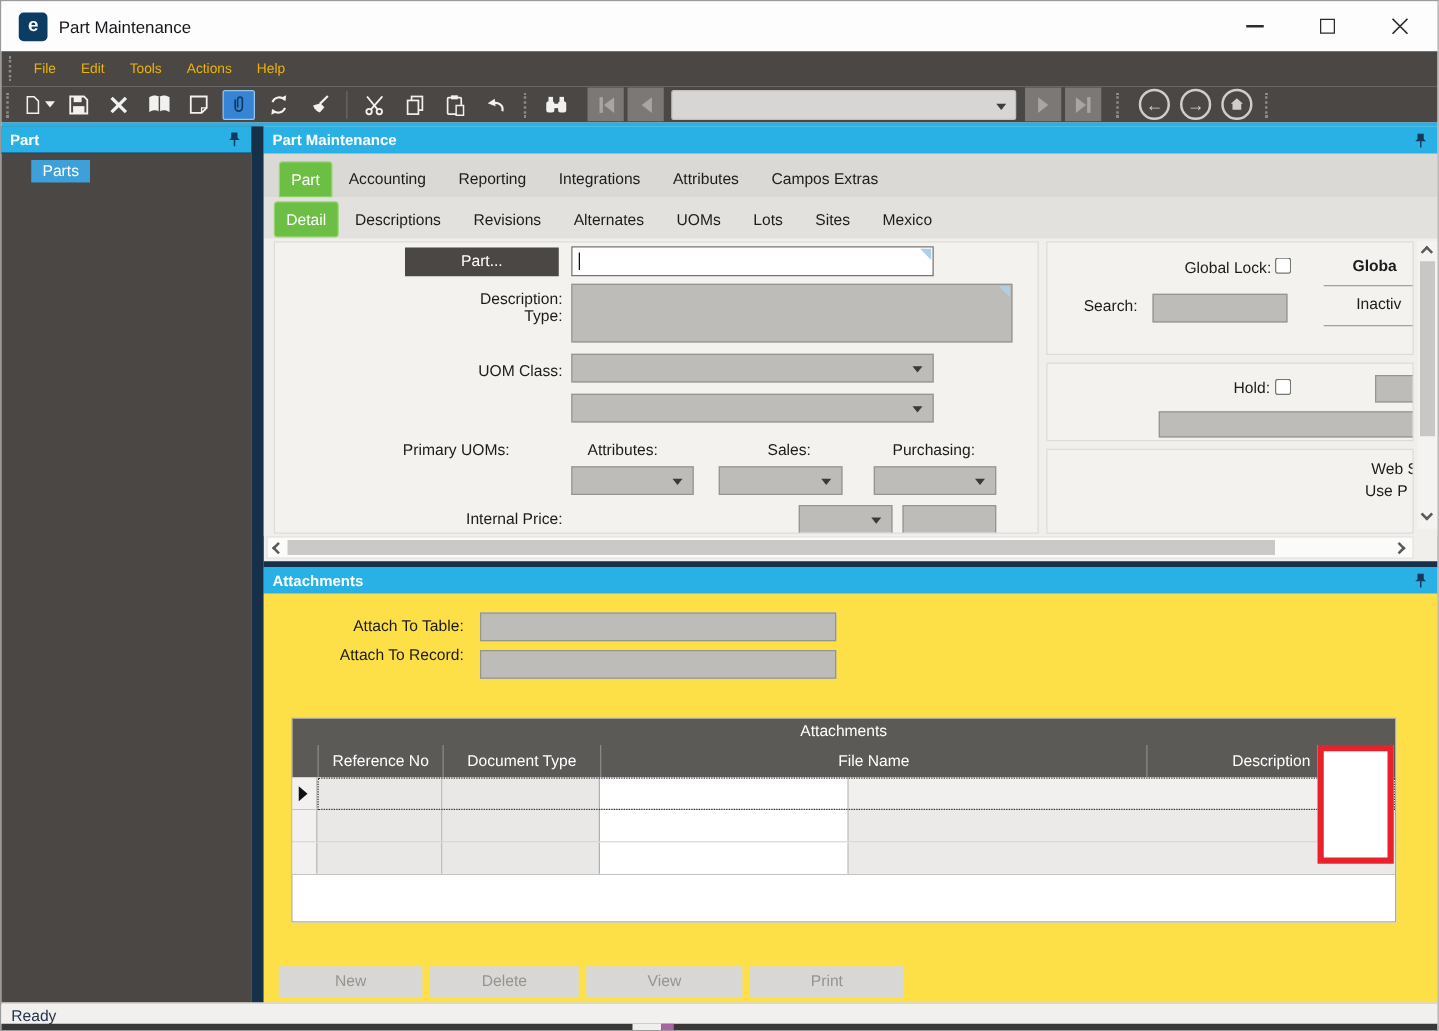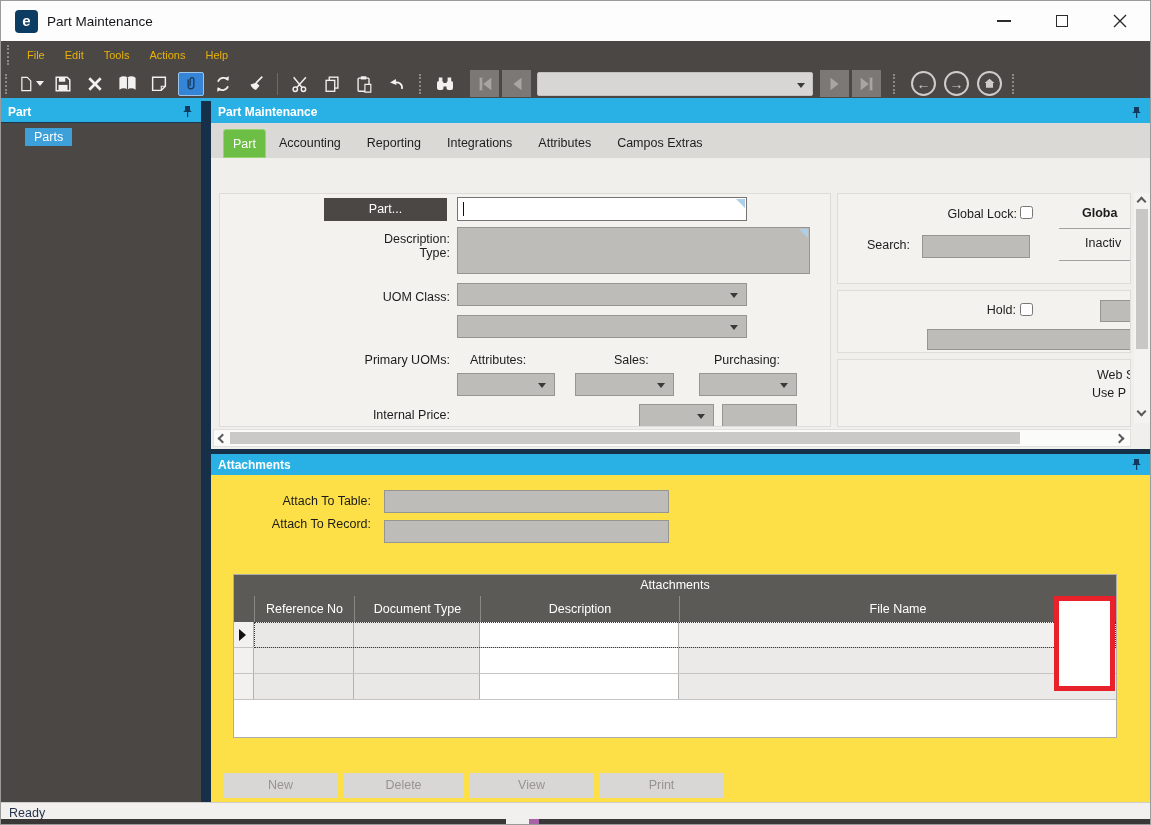--- a/index.html
+++ b/index.html
@@ -282,20 +282,30 @@
   </div>
 
   <div class="tabstrip">
     <div class="tab green">Part</div>
     <div class="tab">Accounting</div>
     <div class="tab">Reporting</div>
     <div class="tab">Integrations</div>
     <div class="tab">Attributes</div>
     <div class="tab">Campos Extras</div>
   </div>
+  <div class="subtabstrip">
+    <div class="tab green">Detail</div>
+    <div class="tab">Descriptions</div>
+    <div class="tab">Revisions</div>
+    <div class="tab">Alternates</div>
+    <div class="tab">UOMs</div>
+    <div class="tab">Lots</div>
+    <div class="tab">Sites</div>
+    <div class="tab">Mexico</div>
+  </div>
 
   <div class="form-content">
 
     <div class="groupbox" style="left:8px; top:2px; width:612px; height:234px;">
       <div style="position:absolute; left:104px; top:4px; width:123px; height:23px; background:#4a4745; color:#fff; font-size:12.5px; text-align:center; line-height:23px;">Part...</div>
       <div class="wfield" style="left:237px; top:3px; width:290px; height:24px;">
         <div class="cursor-caret"></div>
         <div class="fold"></div>
       </div>
       <div class="lbl r" style="left:60px; top:38px; width:170px;">Description:</div>
@@ -304,21 +314,21 @@
       </div>
       <div class="lbl r" style="left:60px; top:52px; width:170px;">Type:</div>
       <div class="gfield" style="left:237px; top:89px; width:290px; height:23px;">
           <div class="ddcaret"></div>
         </div>
       <div class="lbl r" style="left:60px; top:96px; width:170px;">UOM Class:</div>
       <div class="gfield" style="left:237px; top:121px; width:290px; height:23px;">
           <div class="ddcaret"></div>
         </div>
 
-      <div class="lbl r" style="left:60px; top:159px; width:170px;">Primary UOMs:</div>
+      <div class="lbl r" style="left:60px; top:159px; width:170px;text-align:center;">Primary UOMs:</div>
       <div class="lbl" style="left:250px; top:159px;">Attributes:</div>
       <div class="lbl" style="left:394px; top:159px;">Sales:</div>
       <div class="lbl" style="left:494px; top:159px;">Purchasing:</div>
       <div class="gfield" style="left:237px; top:179px; width:98px; height:23px;">
           <div class="ddcaret"></div>
         </div>
       <div class="gfield" style="left:355px; top:179px; width:99px; height:23px;">
           <div class="ddcaret"></div>
         </div>
       <div class="gfield" style="left:479px; top:179px; width:98px; height:23px;">
@@ -382,22 +392,22 @@
     <div class="gfield" style="left:173px; top:15px; width:285px; height:23px;"></div>
     <div class="lbl r" style="left:42px; top:42px; width:118px;">Attach To Record:</div>
     <div class="gfield" style="left:173px; top:45px; width:285px; height:23px;"></div>
 
     <div class="grid">
       <div class="grid-title">Attachments</div>
       <div class="grid-headrow">
         <div class="gh col0" style="border-left:none;"></div>
         <div class="gh col1">Reference No</div>
         <div class="gh col2">Document Type</div>
+        <div class="gh col4">File Name</div>
         <div class="gh col3">Description</div>
-        <div class="gh col4">File Name</div>
       </div>
       <div class="grid-row">
         <div class="gc col0 cell-sel">
             <div class="row-marker"></div>
           </div>
         <div class="gc col1 cell-gray"></div>
         <div class="gc col2 cell-gray"></div>
         <div class="gc col3 cell-white"></div>
         <div class="gc col4 cell-lite"></div>
       </div>

